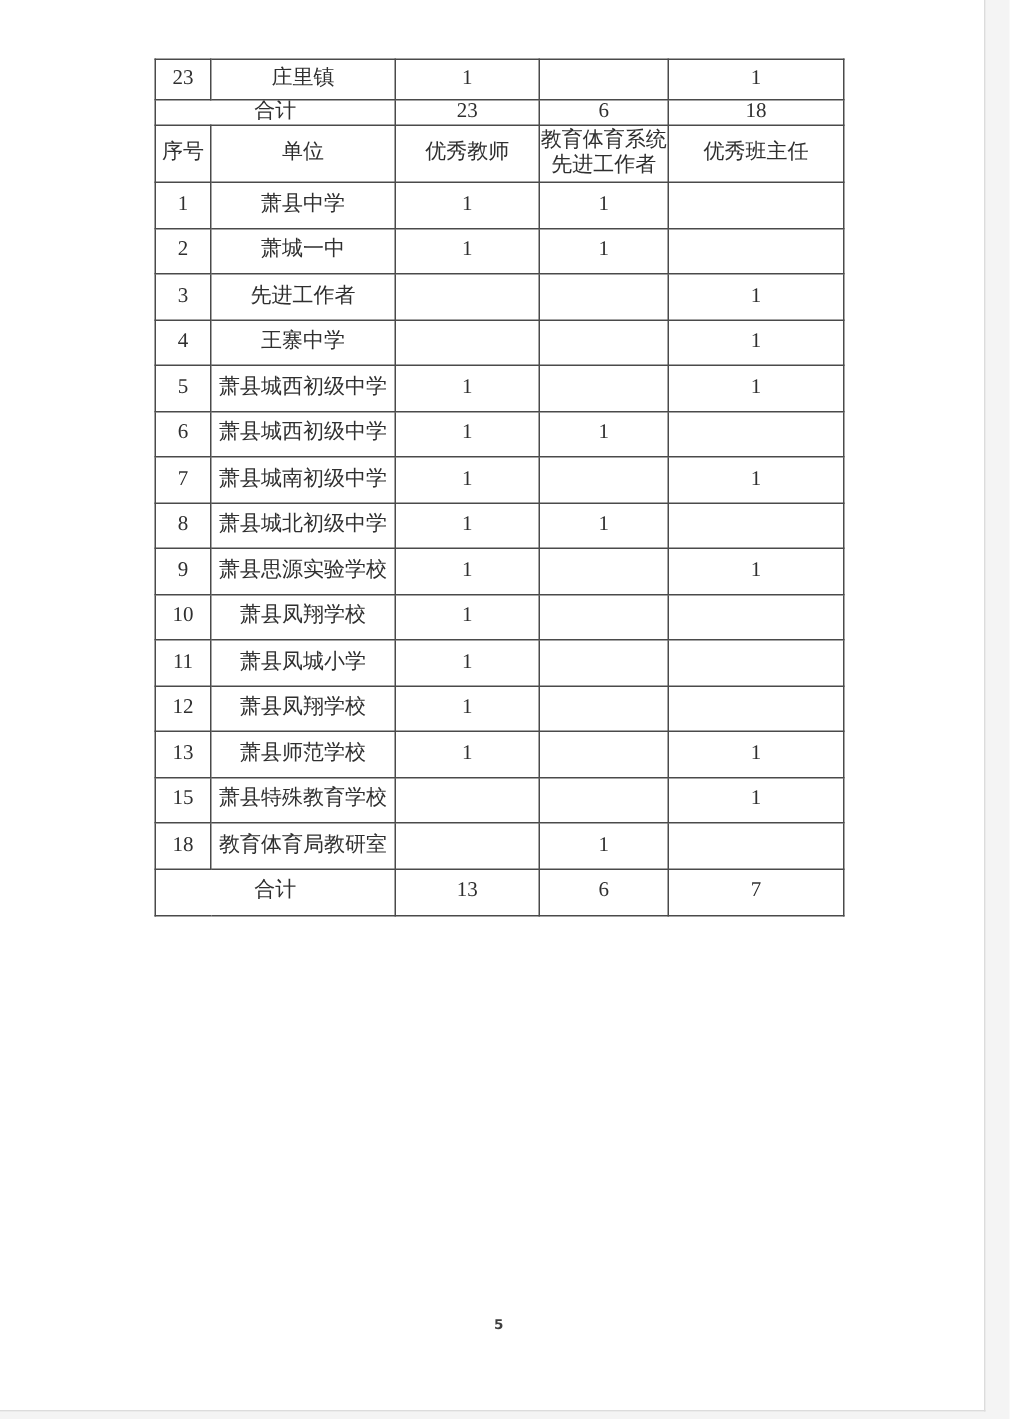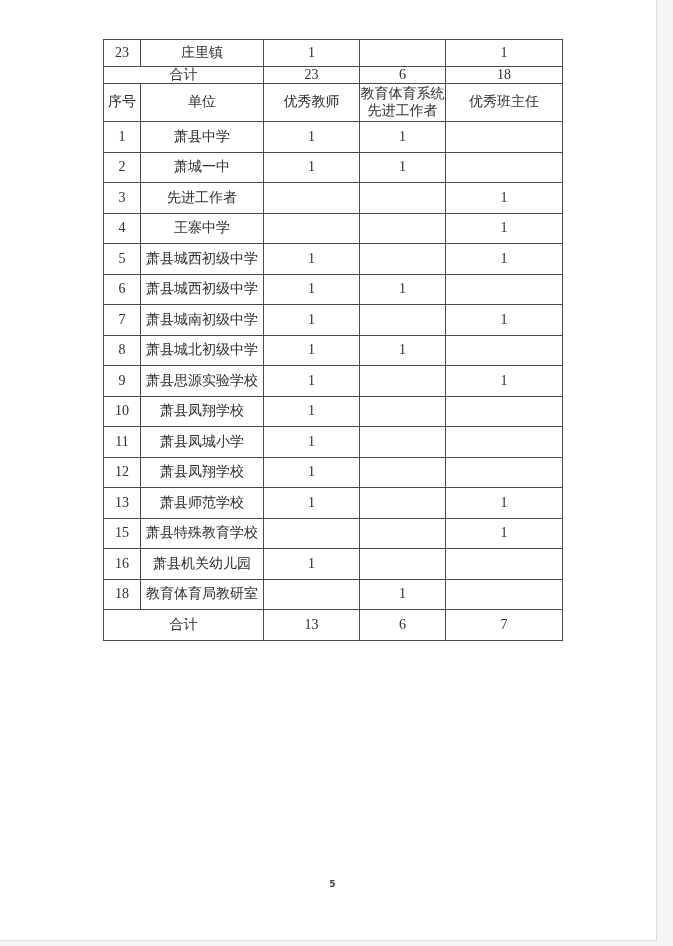--- a/index.html
+++ b/index.html
@@ -196,27 +196,20 @@
           <td>1</td>
         </tr>
         <tr>
           <td>15</td>
           <td>萧县特殊教育学校</td>
           <td></td>
           <td></td>
           <td>1</td>
         </tr>
         <tr>
-          <td>16</td>
-          <td>萧县机关幼儿园</td>
-          <td>1</td>
-          <td></td>
-          <td></td>
-        </tr>
-        <tr>
           <td>18</td>
           <td>教育体育局教研室</td>
           <td></td>
           <td>1</td>
           <td></td>
         </tr>
       </tbody>
 
     <tbody>
       <tr class="total-bottom">

